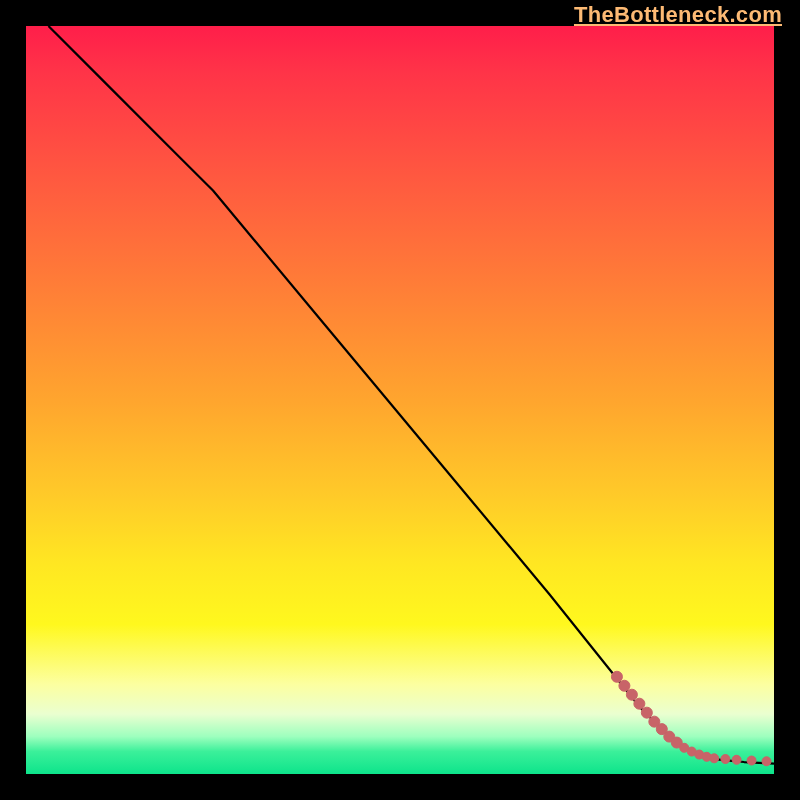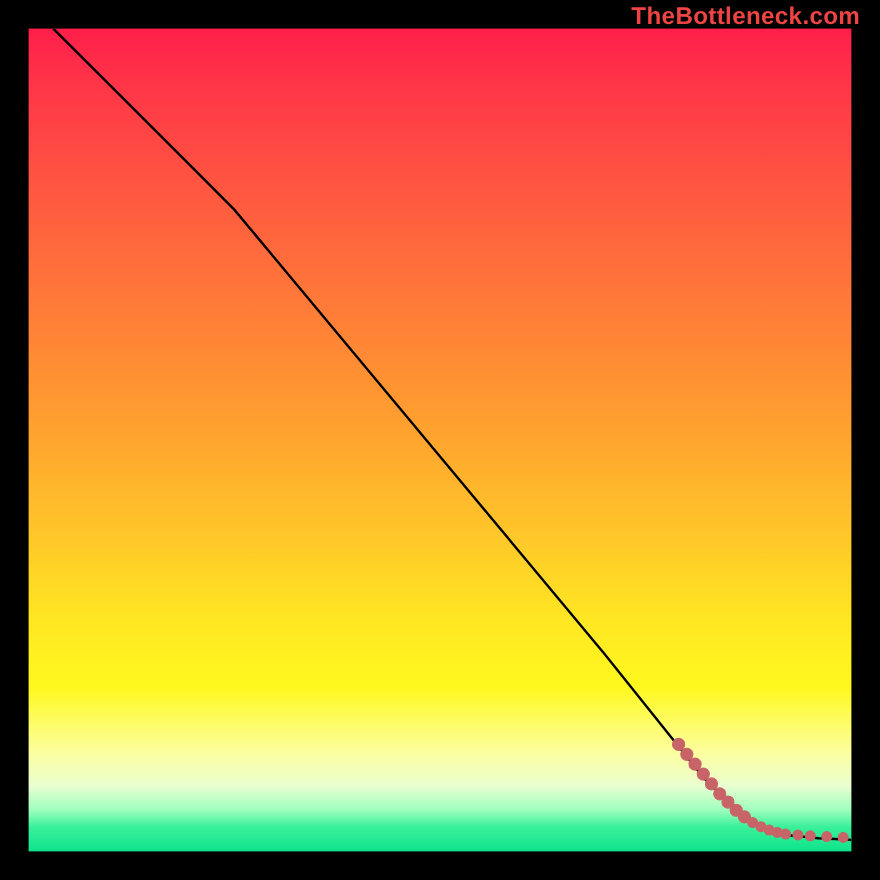--- a/index.html
+++ b/index.html
@@ -14,25 +14,26 @@
   .container {
     position: relative;
     width: 800px;
     height: 800px;
     background: #000;
   }
   .watermark {
     position: absolute;
     top: 2px;
     right: 18px;
-    color: #ef4444;
+    color: #fdba74;
     font-weight: 600;
     font-size: 22px;
     letter-spacing: 0.3px;
     user-select: none;
+    text-decoration: underline;
   }
   .plot-area {
     position: absolute;
     top: 26px;
     left: 26px;
     width: 748px;
     height: 748px;
     
     background: linear-gradient(
       to bottom,

